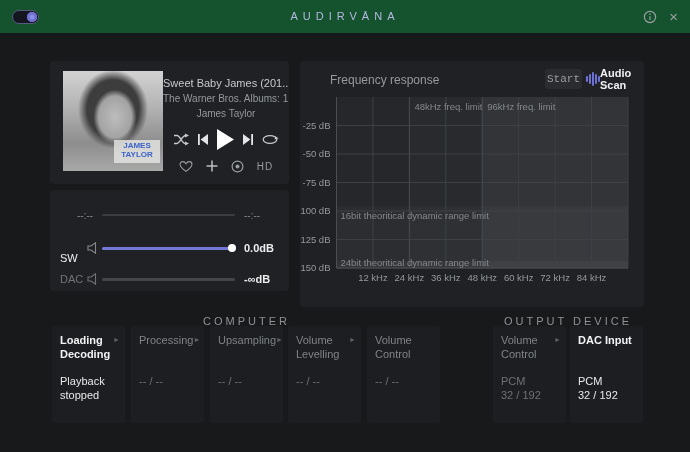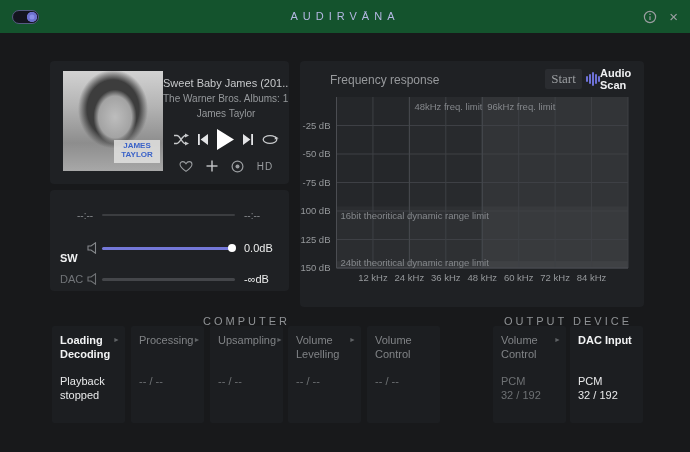--- a/index.html
+++ b/index.html
@@ -41,35 +41,35 @@
   .tbtn { display:flex; align-items:center; justify-content:center; cursor:pointer; }
   .secondary { margin-top:7px; display:flex; align-items:center; justify-content:center; gap:13px; height:16px; }
   .hd-badge { color:#9a9da0; font-size:10px; letter-spacing:1px; }
 
   
   .vol-row { position:absolute; left:10px; width:219px; height:16px; display:flex; align-items:center; }
   .row-time { top:17px; } .row-sw { top:50px; } .row-dac { top:81px; }
   .time-text { width:42px; font-size:10px; color:#85888b; }
   .time-left { text-align:left; padding-left:17px; }
   .vol-label { width:27px; font-size:11px; }
-  .sw-label  { color:#f0f1f2; font-weight:bold;margin-top:20px; }
+  .sw-label  { color:#f0f1f2; font-weight:normal;margin-top:20px; }
   .dac-label { color:#717478; }
   .vol-icon { width:15px; display:flex; align-items:center; }
   .track { flex:1; position:relative; border-radius:2px; }
   .time-track { height:1.5px; background:#3b3d40; }
   .sw-track   { height:3px;  background:#7478d8; }
   .dac-track  { height:3px;  background:#44464a; }
   .sw-knob { position:absolute; right:-1px; top:-2.5px; width:8px; height:8px; border-radius:50%; background:#ffffff; }
-  .vol-value { width:44px; padding-left:9px; font-size:11px; color:#eceded; font-weight:normal; white-space:nowrap; }
+  .vol-value { width:44px; padding-left:9px; font-size:11px; color:#eceded; font-weight:bold; white-space:nowrap; }
 
   
   .chart-title { position:absolute; left:30px; top:12px; font-size:12px; color:#97999c; }
   .start-btn { position:absolute; left:245px; top:8px; width:37px; height:20px; background:#2a2c30;
-               border:none; border-radius:2px; color:#9b9ea1; font-size:13px; cursor:pointer;
-               font-family:Liberation Serif, serif; }
+               border:none; border-radius:2px; color:#9b9ea1; font-size:11px; cursor:pointer;
+               font-family:Liberation Mono, monospace; }
   .audioscan { position:absolute; left:286px; top:8px; height:20px; display:flex; align-items:center; cursor:pointer; }
   .as-icon { display:flex; align-items:center; gap:1px; height:16px; }
   .as-icon span { width:2px; border-radius:1px; background:#6d71d6; }
   .as-b1{height:6px} .as-b2{height:10px} .as-b3{height:14px} .as-b4{height:10px} .as-b5{height:6px}
   .as-label { color:#f0f1f3; font-size:11px; font-weight:bold; }
   #chart-svg { position:absolute; left:0; top:0; }
   #chart-svg text { font-family:"Liberation Sans", sans-serif; }
 
   
   .group-header { position:absolute; top:315px; font-size:11px; letter-spacing:3px; color:#8f9295; text-align:center; }

